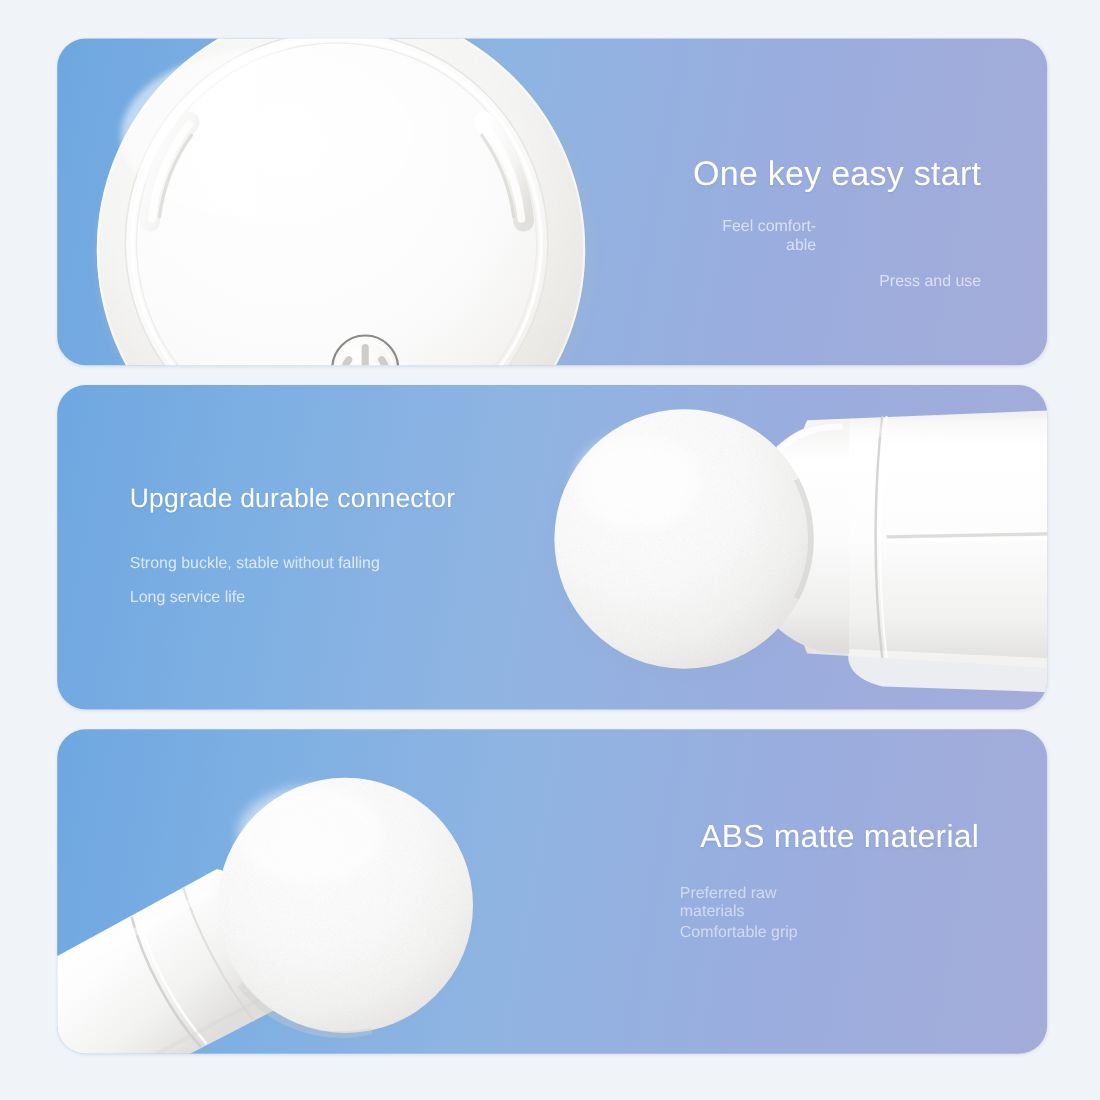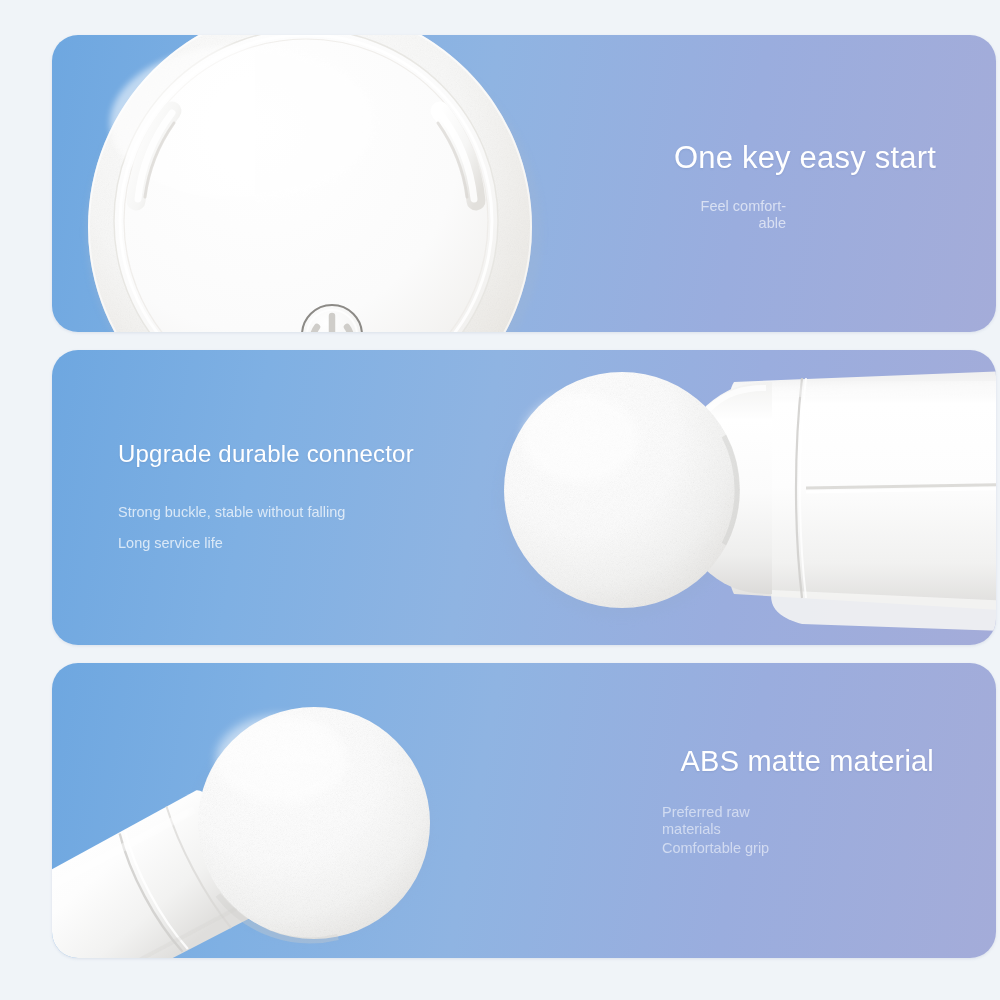--- a/index.html
+++ b/index.html
@@ -26,21 +26,20 @@
 
   
   .panel {
     position: absolute;
     left: 52px;
     width: 900px;
     border-radius: 26px;
     overflow: hidden;
     background: linear-gradient(100deg, #6ea7e0 0%, #7fb0e3 22%, #8fb4e2 45%, #9aadde 72%, #a4acd9 100%);
     box-shadow: 0 1px 3px rgba(120,140,180,0.18);
-    padding-left: 44px;
   }
   #panel-1 { top: 35px;  height: 297px; }
   #panel-2 { top: 350px; height: 295px; }
   #panel-3 { top: 663px; height: 295px; }
 
   .panel-inner {
     position: absolute;
     left: 0; top: 0; right: 0; bottom: 0;
   }
 
@@ -174,20 +173,21 @@
             <path d="M 303 344 A 19 19 0 1 0 333 344" fill="none" stroke="#cfcdc9" stroke-width="6.5" stroke-linecap="round"></path>
             <line x1="318" y1="333" x2="318" y2="351" stroke="#cfcdc9" stroke-width="6.5" stroke-linecap="round"></line>
           </g>
         </svg>
       </div>
 
       <div class="text-block" id="p1-text">
         <div class="headline">One key easy start</div>
         <div id="p1-sub-wrap">
           <div class="sub" id="p1-sub-1">Feel comfort-able</div>
+          <div class="sub" id="p1-sub-2">Press and use</div>
         </div>
       </div>
 
     </div>
   </div>
 
   <div class="panel" id="panel-2">
     <div class="panel-inner">
 
       <div class="art" id="p2-art">

